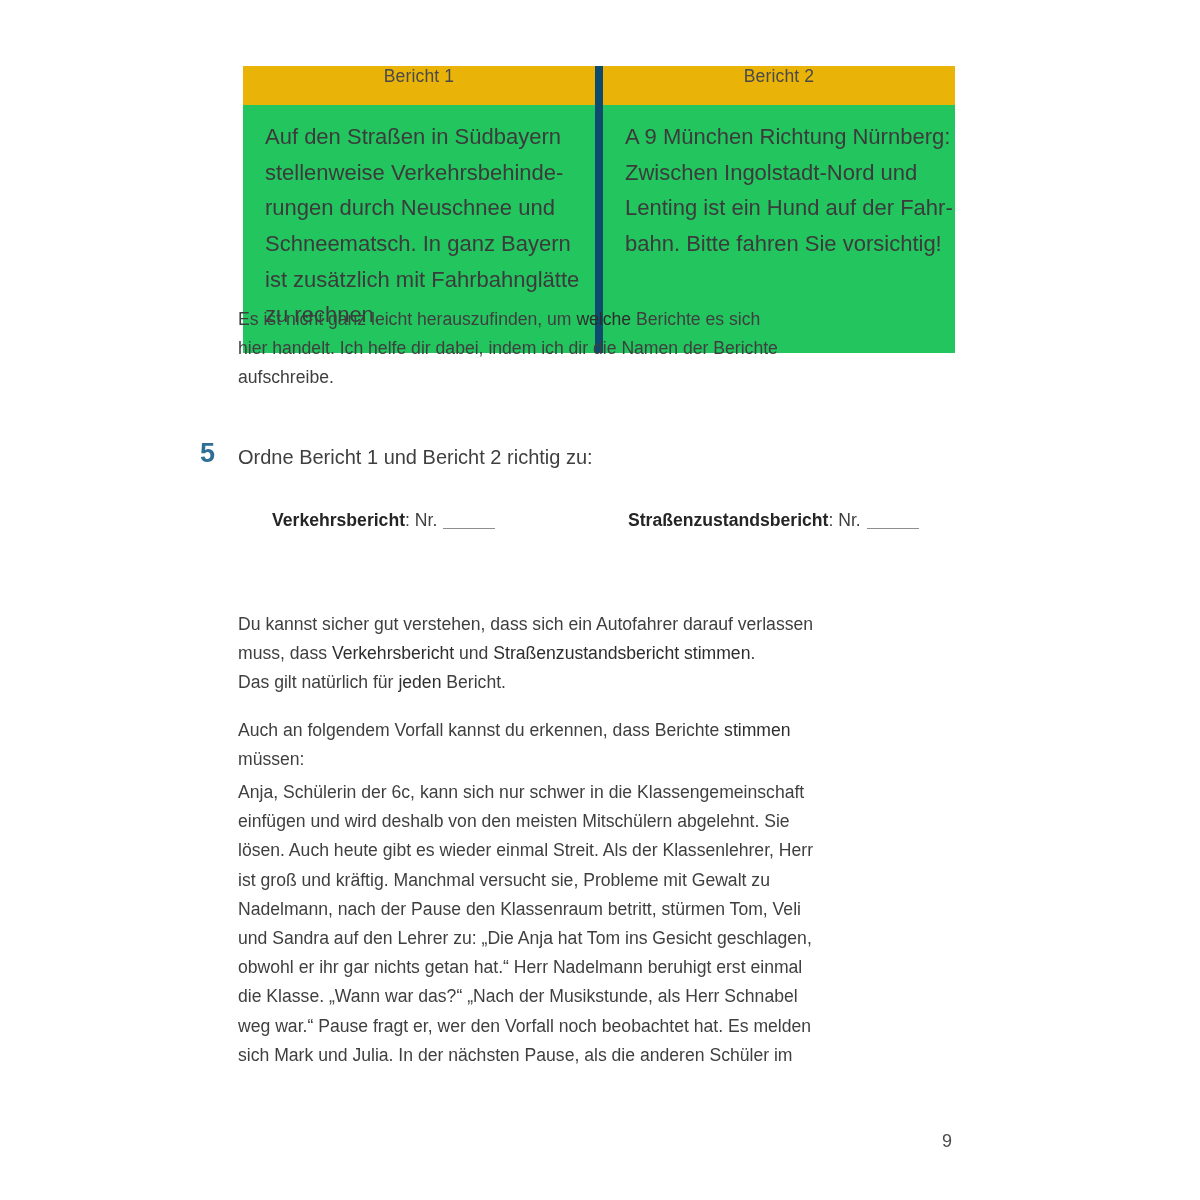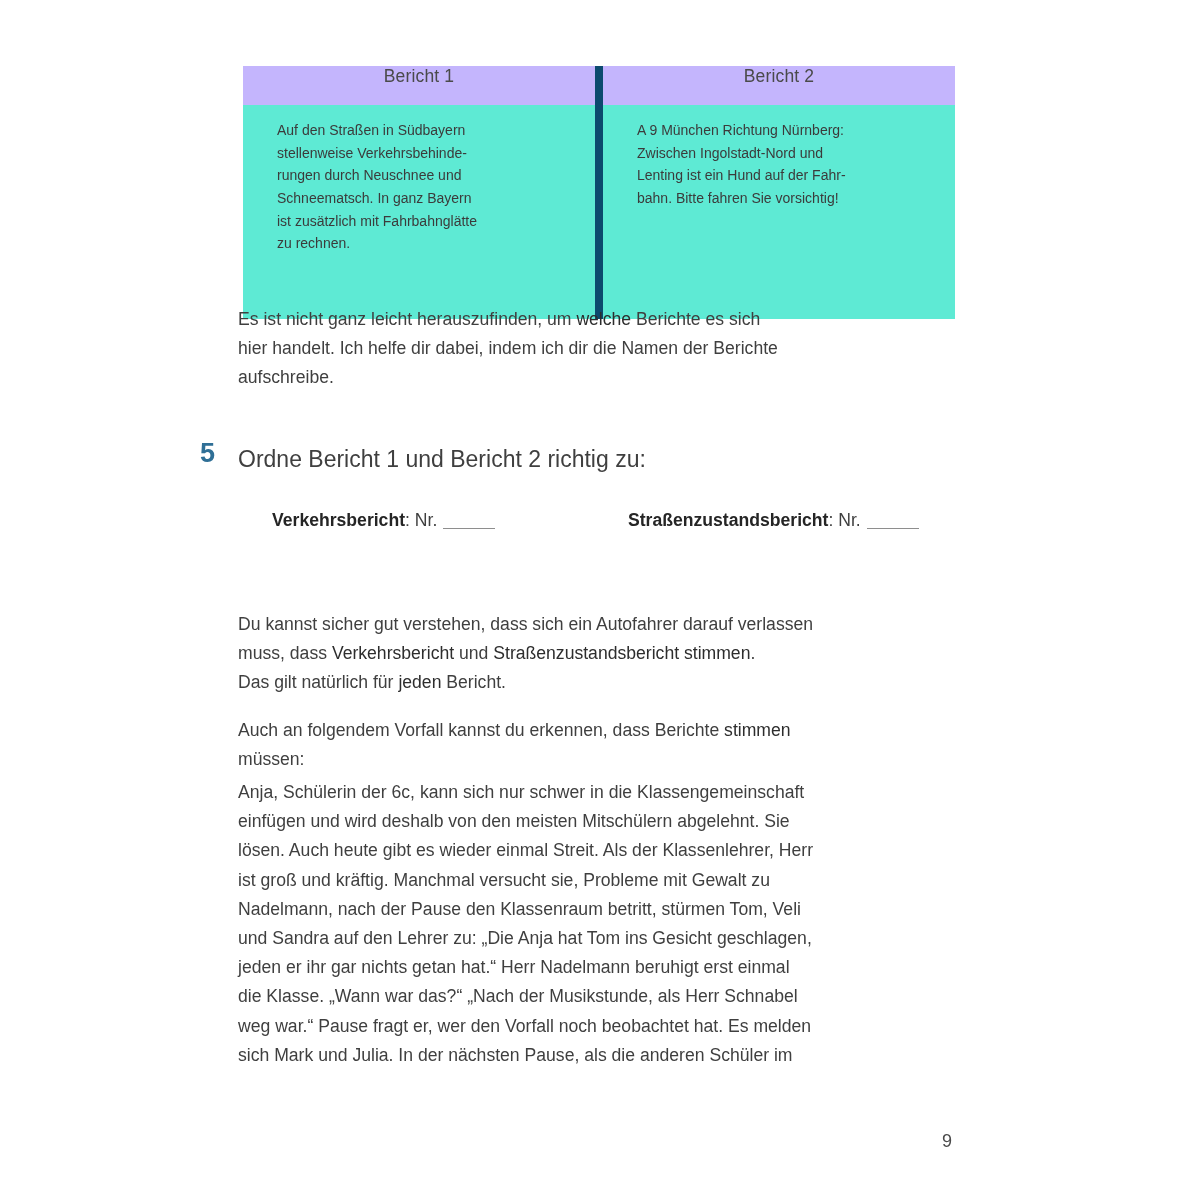--- a/index.html
+++ b/index.html
@@ -32,36 +32,36 @@
     border-collapse: collapse;
     table-layout: fixed;
   }
   .report-table th,
   .report-table td {
     padding: 0;
     margin: 0;
     vertical-align: top;
   }
   .report-table th {
-    background: #c4b5fd;
+    background: #eab308;
     height: 39px;
     font-weight: 400;
     font-size: 17.5px;
     color: #4a4a4a;
     text-align: center;
     letter-spacing: .15px;
   }
   .report-table th.col-right,
   .report-table td.col-right {
     border-left: 8px solid #0c4a6e;
   }
   .report-table td {
-    background: #5eead4;
-    padding: 14px 18px 20px 34px;
-    font-size: 14px;
+    background: #22c55e;
+    padding: 14px 18px 20px 22px;
+    font-size: 22px;
     line-height: 1.62;
     color: #3b3b3b;
     height: 180px;
   }
   .cell-line { display: block; white-space: pre; }
 
   
   .para {
     font-size: 17.6px;
     line-height: 1.66;
@@ -94,21 +94,21 @@
     top: -4px;
     font-size: 27px;
     font-weight: 700;
     color: #2f6f96;
     line-height: 1;
   }
   .ex-prompt {
     position: absolute;
     left: 38px;
     top: 2px;
-    font-size: 23px;
+    font-size: 20px;
     color: #3f3f3f;
     white-space: pre;
   }
   .ex-answers {
     position: absolute;
     left: 38px;
     top: 66px;
     width: 720px;
     font-size: 17.6px;
     color: #3f3f3f;
@@ -195,21 +195,21 @@
     <span class="ln">müssen:</span>
   </p>
 
   <p class="para block-anja">
     <span class="ln">Anja, Schülerin der 6c, kann sich nur schwer in die Klassengemeinschaft</span>
     <span class="ln">einfügen und wird deshalb von den meisten Mitschülern abgelehnt. Sie</span>
     <span class="ln">lösen. Auch heute gibt es wieder einmal Streit. Als der Klassenlehrer, Herr</span>
     <span class="ln">ist groß und kräftig. Manchmal versucht sie, Probleme mit Gewalt zu</span>
     <span class="ln">Nadelmann, nach der Pause den Klassenraum betritt, stürmen Tom, Veli</span>
     <span class="ln">und Sandra auf den Lehrer zu: „Die Anja hat Tom ins Gesicht geschlagen,</span>
-    <span class="ln">jeden er ihr gar nichts getan hat.“ Herr Nadelmann beruhigt erst einmal</span>
+    <span class="ln">obwohl er ihr gar nichts getan hat.“ Herr Nadelmann beruhigt erst einmal</span>
     <span class="ln">die Klasse. „Wann war das?“ „Nach der Musikstunde, als Herr Schnabel</span>
     <span class="ln">weg war.“ Pause fragt er, wer den Vorfall noch beobachtet hat. Es melden</span>
     <span class="ln">sich Mark und Julia. In der nächsten Pause, als die anderen Schüler im</span>
   </p>
 
   <div class="page-number">9</div>
 
 </div>
 
 </body></html>

